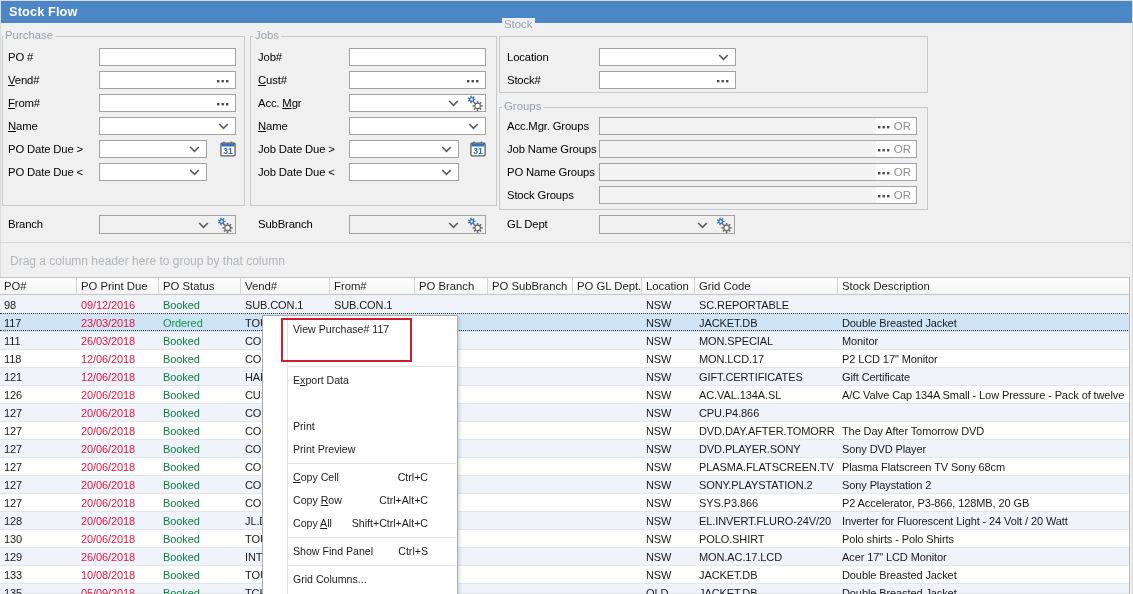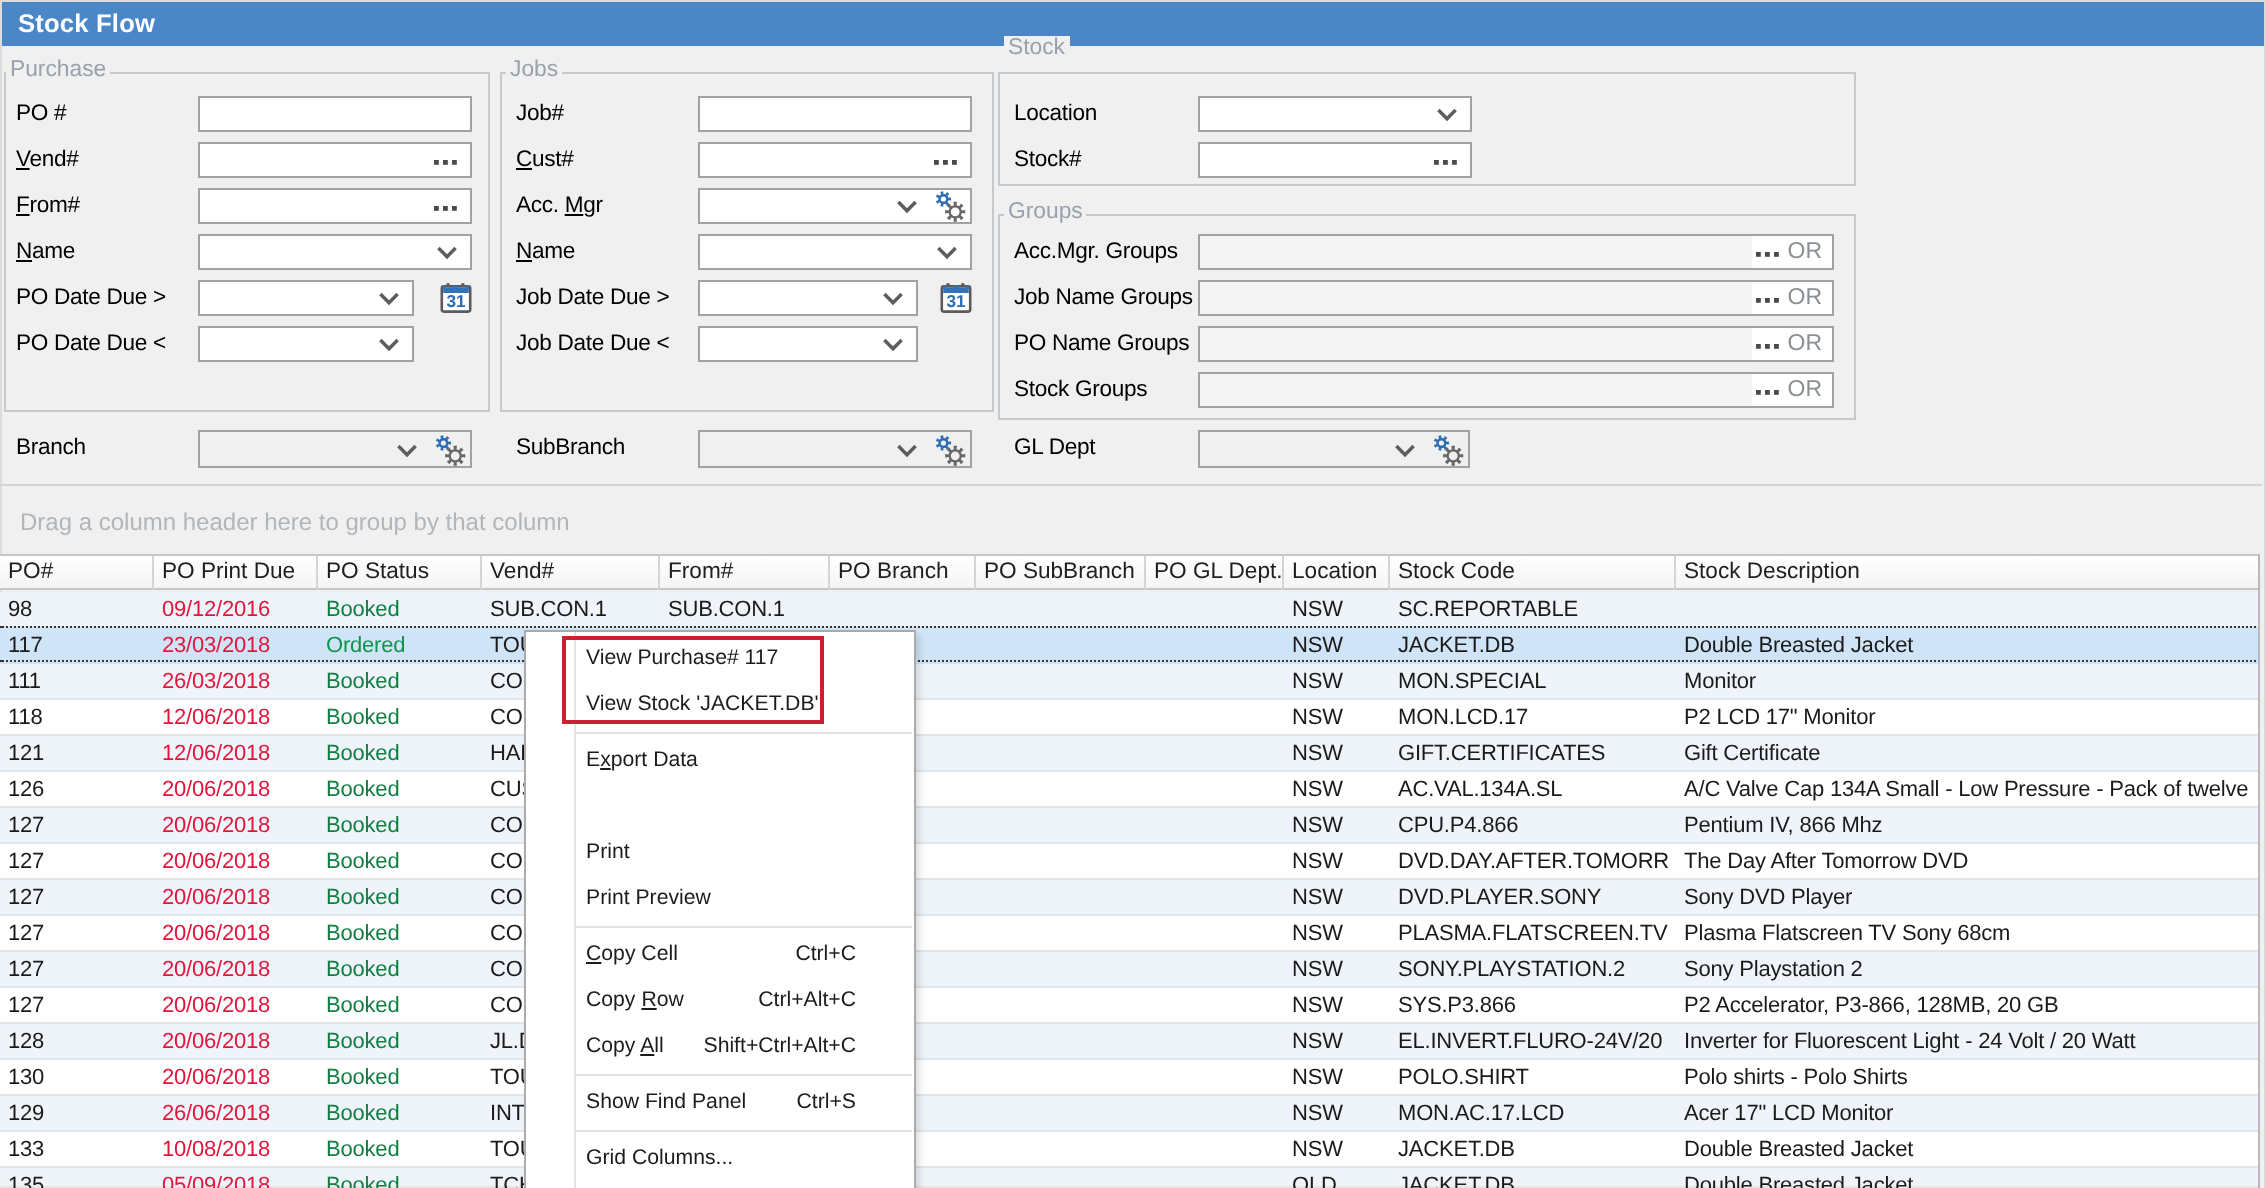--- a/index.html
+++ b/index.html
@@ -275,21 +275,21 @@
 <div class="abs" style="left:0;top:277px;width:1130px;height:18px;background:linear-gradient(#ffffff,#f4f4f4);border-top:1px solid #c6c6c6;border-bottom:1px solid #c6c6c6">
 <div class="hdrcell" style="left:0px;width:77px">PO#</div>
 <div class="hdrcell" style="left:77px;width:82px">PO Print Due</div>
 <div class="hdrcell" style="left:159px;width:82px">PO Status</div>
 <div class="hdrcell" style="left:241px;width:89px">Vend#</div>
 <div class="hdrcell" style="left:330px;width:85px">From#</div>
 <div class="hdrcell" style="left:415px;width:73px">PO Branch</div>
 <div class="hdrcell" style="left:488px;width:85px">PO SubBranch</div>
 <div class="hdrcell" style="left:573px;width:69px">PO GL Dept.</div>
 <div class="hdrcell" style="left:642px;width:53px">Location</div>
-<div class="hdrcell" style="left:695px;width:143px">Stock Code</div>
+<div class="hdrcell" style="left:695px;width:143px">Grid Code</div>
 <div class="hdrcell" style="left:838px;width:292px">Stock Description</div>
 </div>
 <div class="abs" style="left:0;top:296px;width:1130px;height:18px;background:#eff4fa;border-bottom:1px solid #e3e6e9;">
 <div class="cell " style="left:0px;width:77px">98</div>
 <div class="cell red" style="left:77px;width:82px">09/12/2016</div>
 <div class="cell grn" style="left:159px;width:82px">Booked</div>
 <div class="cell " style="left:241px;width:89px">SUB.CON.1</div>
 <div class="cell " style="left:330px;width:85px">SUB.CON.1</div>
 <div class="cell " style="left:642px;width:53px">NSW</div>
 <div class="cell " style="left:695px;width:143px">SC.REPORTABLE</div>
@@ -340,21 +340,20 @@
 <div class="cell " style="left:695px;width:143px">AC.VAL.134A.SL</div>
 <div class="cell " style="left:838px;width:292px">A/C Valve Cap 134A Small -  Low Pressure - Pack of twelve</div>
 </div>
 <div class="abs" style="left:0;top:404px;width:1130px;height:18px;background:#eff4fa;border-bottom:1px solid #e3e6e9;">
 <div class="cell " style="left:0px;width:77px">127</div>
 <div class="cell red" style="left:77px;width:82px">20/06/2018</div>
 <div class="cell grn" style="left:159px;width:82px">Booked</div>
 <div class="cell " style="left:241px;width:89px">COM.1</div>
 <div class="cell " style="left:642px;width:53px">NSW</div>
 <div class="cell " style="left:695px;width:143px">CPU.P4.866</div>
-<div class="cell " style="left:838px;width:292px">Pentium IV, 866 Mhz</div>
 </div>
 <div class="abs" style="left:0;top:422px;width:1130px;height:18px;background:#ffffff;border-bottom:1px solid #e3e6e9;">
 <div class="cell " style="left:0px;width:77px">127</div>
 <div class="cell red" style="left:77px;width:82px">20/06/2018</div>
 <div class="cell grn" style="left:159px;width:82px">Booked</div>
 <div class="cell " style="left:241px;width:89px">COM.1</div>
 <div class="cell " style="left:642px;width:53px">NSW</div>
 <div class="cell " style="left:695px;width:143px">DVD.DAY.AFTER.TOMORR</div>
 <div class="cell " style="left:838px;width:292px">The Day After Tomorrow DVD</div>
 </div>
@@ -439,23 +438,20 @@
 <div class="cell " style="left:695px;width:143px">JACKET.DB</div>
 <div class="cell " style="left:838px;width:292px">Double Breasted Jacket</div>
 </div>
 <div class="abs" style="left:1129px;top:277px;width:1px;height:317px;background:#b9b9b9"></div>
 <div class="abs" style="left:1130px;top:277px;width:2px;height:317px;background:#f0f0f0"></div>
 <div class="abs" style="left:262px;top:315px;width:196px;height:279px;background:#fff;border:1px solid #ababab;border-bottom:none;box-shadow:2px 2px 3px rgba(0,0,0,0.12)">
 <div class="abs" style="left:24px;top:0;width:1px;height:279px;background:#e4e4e4"></div>
 <div class="mitem" style="top:2px">
       <span class="mt">View Purchase# 117</span>
     </div>
-<div class="mitem" style="top:25px">
-      <span class="mt">View Stock 'JACKET.DB'</span>
-    </div>
 <div class="msep" style="top:50px"></div>
 <div class="mitem" style="top:53px">
       <span class="mt">E<u>x</u>port Data</span>
     </div>
 <div class="mitem" style="top:99px">
       <span class="mt">Print</span>
     </div>
 <div class="mitem" style="top:122px">
       <span class="mt">Print Preview</span>
     </div>

